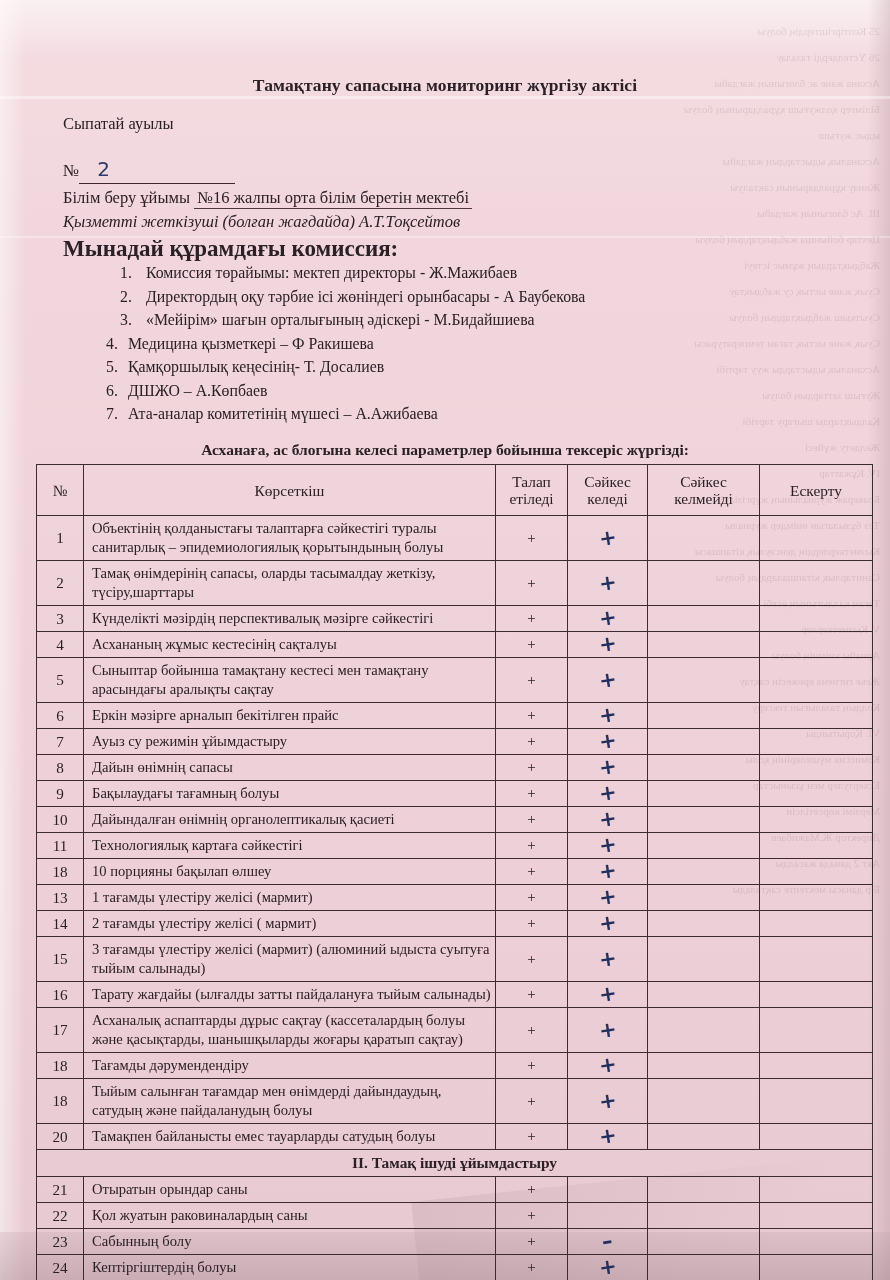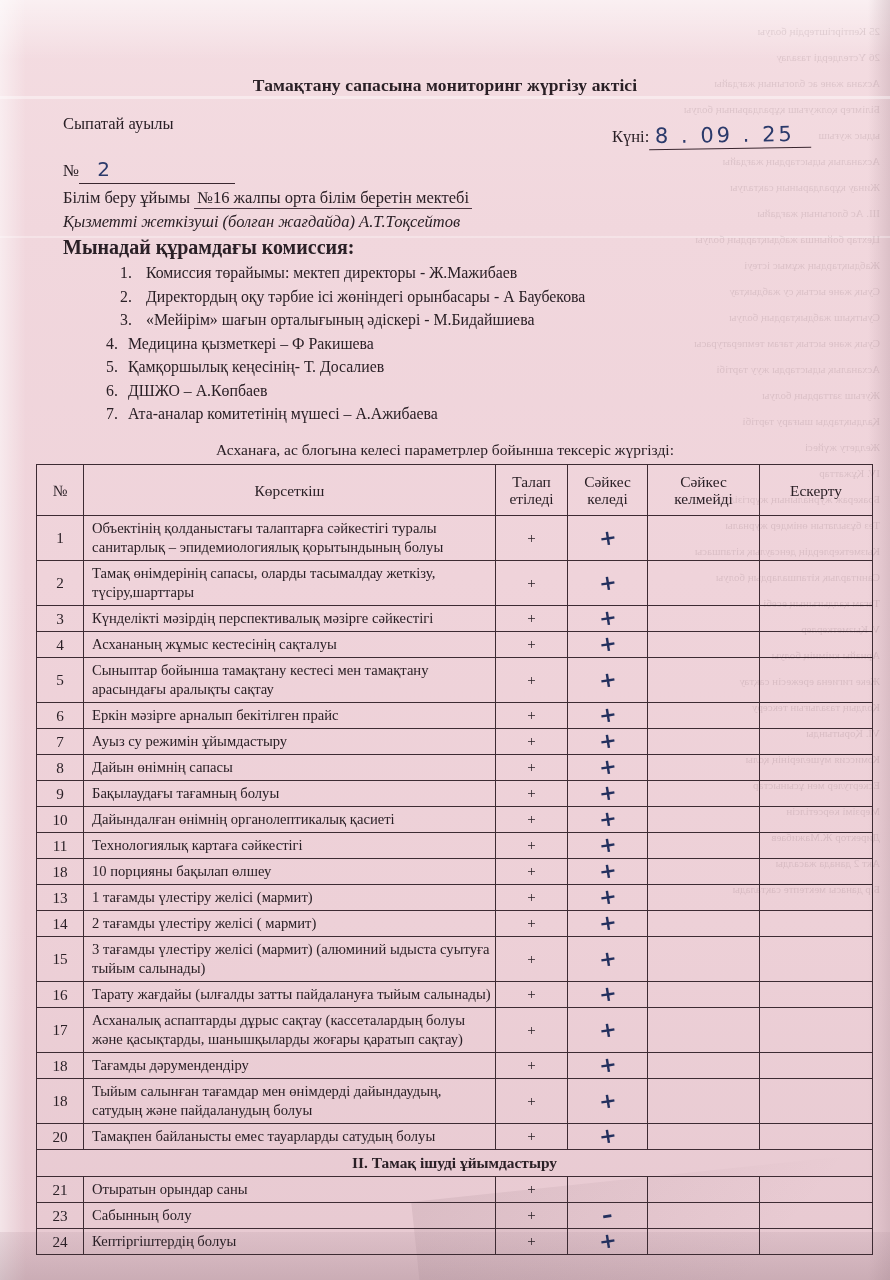--- a/index.html
+++ b/index.html
@@ -68,34 +68,34 @@
   #num-row{position:absolute;left:63px;top:139px;font-size:17px;}
   #num-label{font-size:17px;}
   #num-value{
     display:inline-block;border-bottom:1.6px solid #3a2730;
     min-width:132px;text-align:left;padding:0 6px 2px 18px;
     font-family:"DejaVu Sans",sans-serif;color:#2b3a6b;font-size:20px;
   }
   #org-row{position:absolute;left:63px;top:170px;font-size:16.5px;white-space:nowrap;}
   #org-value{border-bottom:1.4px solid #4a3540;padding:0 3px 1px 3px;}
   #supplier-row{position:absolute;left:63px;top:194px;font-size:16.5px;font-style:italic;}
-  #commission-head{position:absolute;left:63px;top:218px;font-size:20px;font-weight:bold;text-align:center;}
+  #commission-head{position:absolute;left:63px;top:218px;font-size:23px;font-weight:bold;text-align:center;}
 
   #commission-list{
     position:absolute;left:120px;top:243px;width:640px;
     font-size:15.8px;line-height:23.5px;
   }
   .cm-item{display:flex;}
   .cm-num{width:26px;flex:none;}
   .cm-num.wide{width:22px;}
   .cm-text{flex:1;}
 
   #table-caption{
     position:absolute;left:0;top:423px;width:890px;text-align:center;
-    font-weight:normal;font-size:15.5px;
+    font-weight:bold;font-size:15.5px;
   }
 
   table{
     position:absolute;left:36px;top:446px;
     width:836px;border-collapse:collapse;
     font-size:14.6px;
     table-layout:fixed;
   }
   table td,table th{
     border:1px solid #3d2b33;
@@ -180,23 +180,20 @@
     <div>Акт 2 данада жасалды</div>
     <div>Бір данасы мектепте сақталады</div>
   </div>
 
   <div class="content">
 
     <div id="doc-title">Тамақтану сапасына мониторинг жүргізу актісі</div>
 
     <div id="village">Сыпатай ауылы</div>
 
-    <div id="date-row">
-      <span id="date-label">Күні:</span><span id="date-value">8 . 09 . 25</span>
-    </div>
 
     <div id="num-row">
       <span id="num-label">№</span><span id="num-value">2</span>
     </div>
 
     <div id="org-row">
       <span>Білім беру ұйымы</span>
       <span id="org-value">№16 жалпы орта білім беретін мектебі</span>
     </div>
 
@@ -422,20 +419,28 @@
           </tr>
           <tr>
             <td class="no">21</td>
             <td class="ind">Отыратын орындар саны</td>
             <td class="req">+</td>
             <td class="hand"></td>
             <td class="hand"></td>
             <td class=""></td>
           </tr>
           <tr>
+            <td class="no">22</td>
+            <td class="ind">Қол жуатын  раковиналардың  саны</td>
+            <td class="req">+</td>
+            <td class="hand"></td>
+            <td class="hand"></td>
+            <td class=""></td>
+          </tr>
+          <tr>
             <td class="no">23</td>
             <td class="ind"> Сабынның болу</td>
             <td class="req">+</td>
             <td class="hand"><span>–</span></td>
             <td class="hand"></td>
             <td class=""></td>
           </tr>
           <tr>
             <td class="no">24</td>
             <td class="ind">Кептіргіштердің болуы</td>

